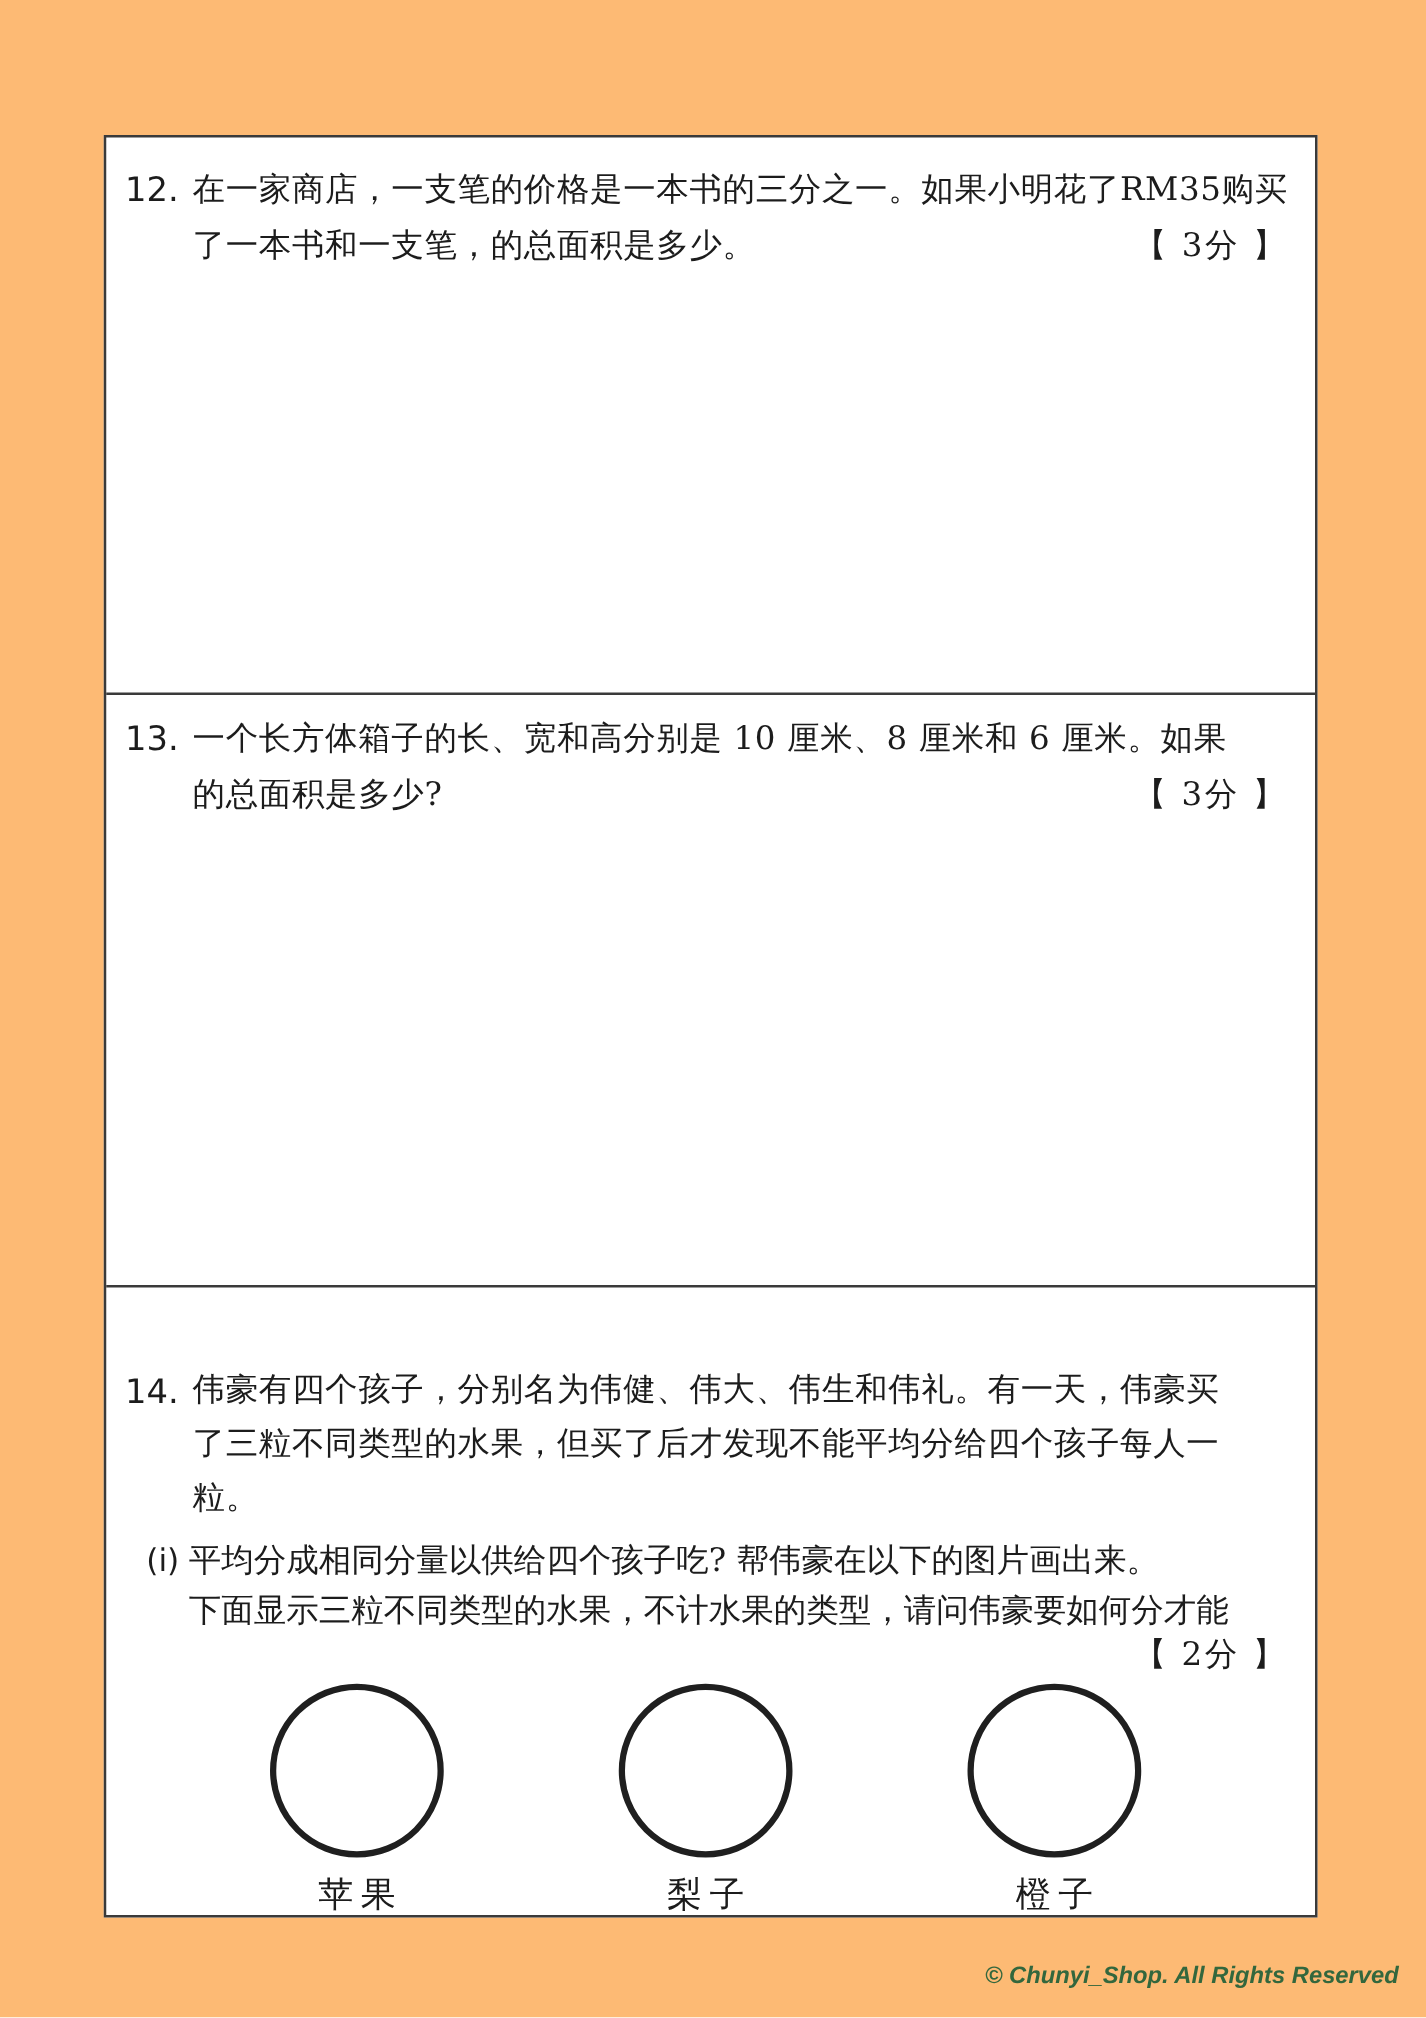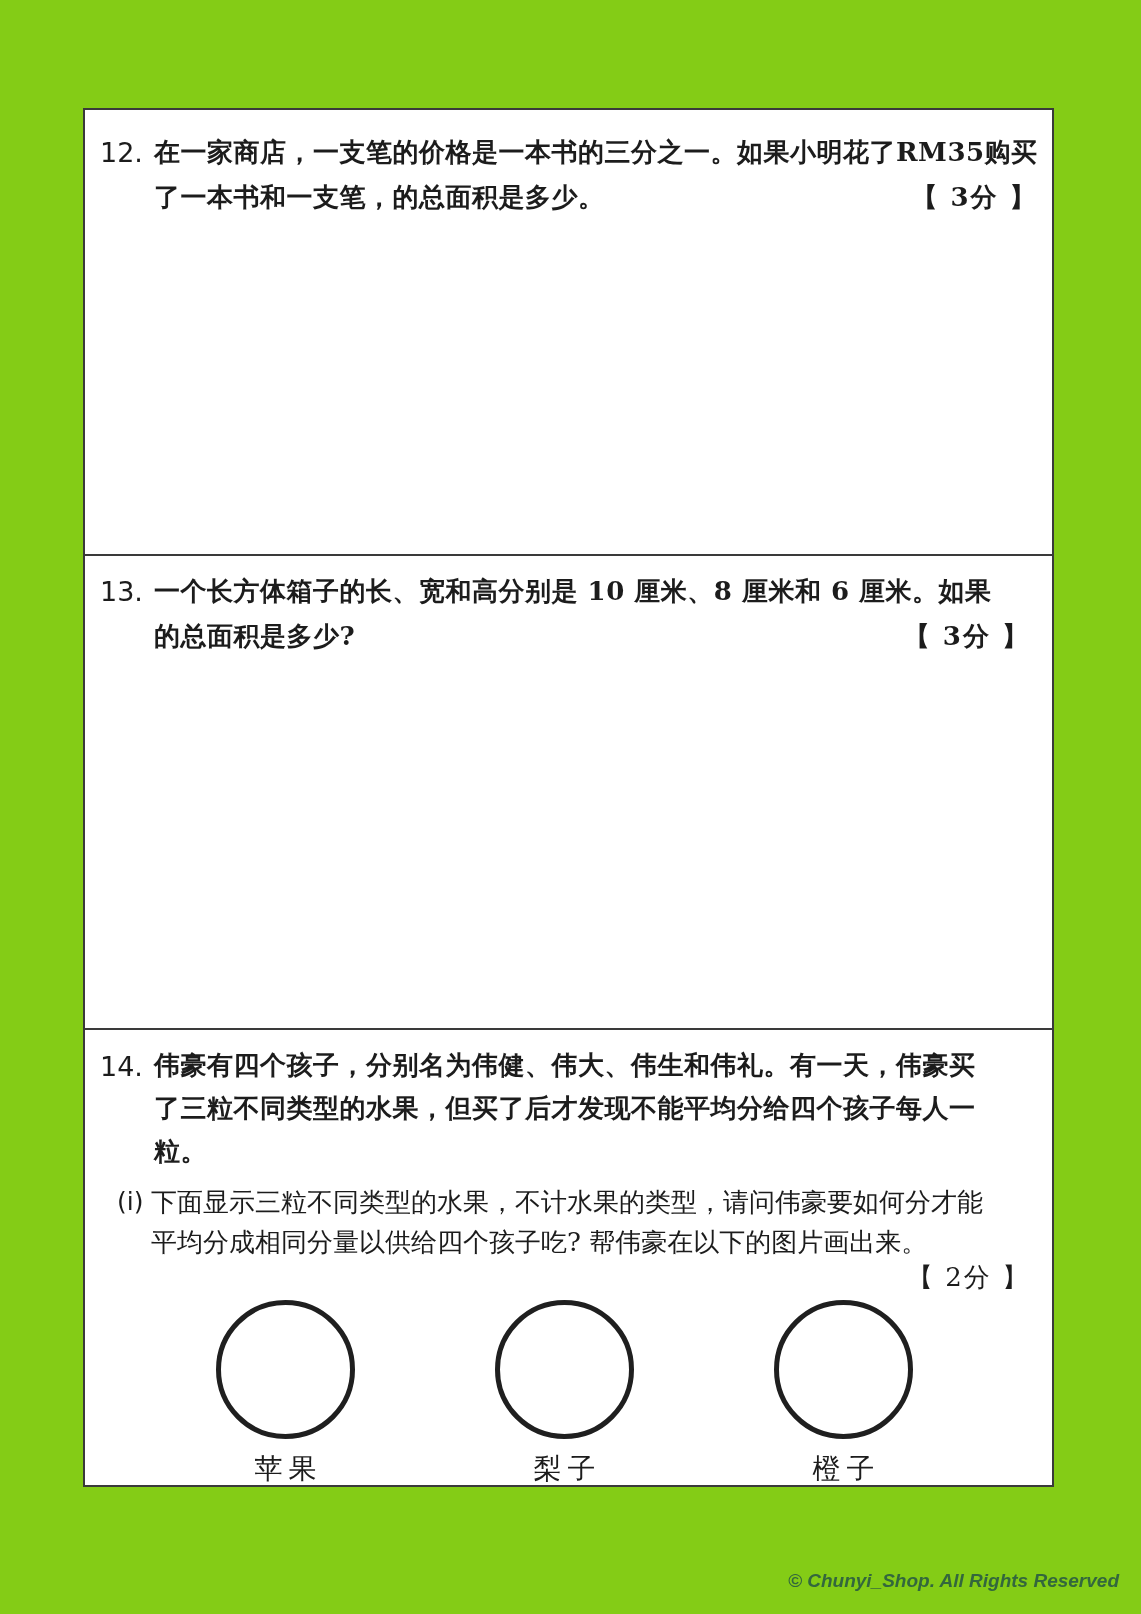--- a/index.html
+++ b/index.html
@@ -5,36 +5,36 @@
   * { margin: 0; padding: 0; box-sizing: border-box; }
   html, body { background: #ffffff; }
   body {
     font-family: "DejaVu Serif", "Liberation Serif", serif;
     color: #1c1c1c;
   }
   .page {
     position: relative;
     width: 1141px;
     height: 1614px;
-    background: #84cc16;
+    background: #fdba74;
     overflow: hidden;
   }
   .exam-table {
     position: absolute;
     left: 83px;
     top: 108px;
     width: 971px;
     border: 2px solid #3a3a3a;
     background: #ffffff;
   }
   .q-row {
     border-bottom: 2px solid #3a3a3a;
     position: relative;
   }
-  .q-row:last-child { border-bottom: none; }
+  .q-row:last-child { border-bottom: none; margin-top: 47px; }
   .q-row-12 { height: 446px; padding-top: 20px; }
   .q-row-13 { height: 474px; padding-top: 13px; }
   .q-row-14 { height: 455px; padding-top: 14px; }
 
   .q-head { display: flex; }
   .q-num {
     width: 69px;
     flex: 0 0 69px;
     padding-left: 15px;
     font-size: 27px;
@@ -43,21 +43,20 @@
   }
   .q-body {
     flex: 1 1 auto;
     padding-right: 22px;
   }
   .q-line {
     font-size: 26px;
     line-height: 45px;
     white-space: nowrap;
     letter-spacing: 0.5px;
-    font-weight: bold;
   }
   .q-row-14 .q-line { line-height: 43px; }
   .with-marks {
     display: flex;
     justify-content: space-between;
     align-items: baseline;
   }
   .marks {
     font-size: 26px;
     white-space: nowrap;
@@ -174,22 +173,22 @@
         <div class="q-body">
           <div class="q-line">伟豪有四个孩子，分别名为伟健、伟大、伟生和伟礼。有一天，伟豪买</div>
           <div class="q-line">了三粒不同类型的水果，但买了后才发现不能平均分给四个孩子每人一</div>
           <div class="q-line">粒。</div>
         </div>
       </div>
 
       <div class="sub-block">
         <div class="sub-label">(i)</div>
         <div class="sub-body">
+          <div class="sub-line">平均分成相同分量以供给四个孩子吃? 帮伟豪在以下的图片画出来。</div>
           <div class="sub-line">下面显示三粒不同类型的水果，不计水果的类型，请问伟豪要如何分才能</div>
-          <div class="sub-line">平均分成相同分量以供给四个孩子吃? 帮伟豪在以下的图片画出来。</div>
         </div>
       </div>
 
       <div class="sub-marks-line">【 2分 】</div>
 
       <div class="fruits-row">
         <div class="fruit">
           <div class="fruit-circle"></div>
           <div class="fruit-label">苹果</div>
         </div>

